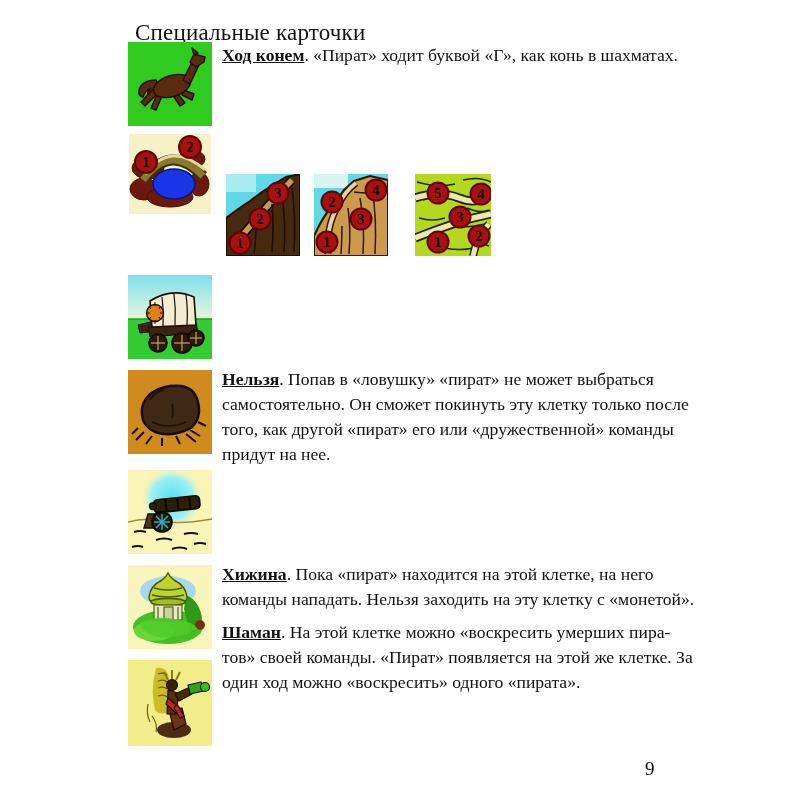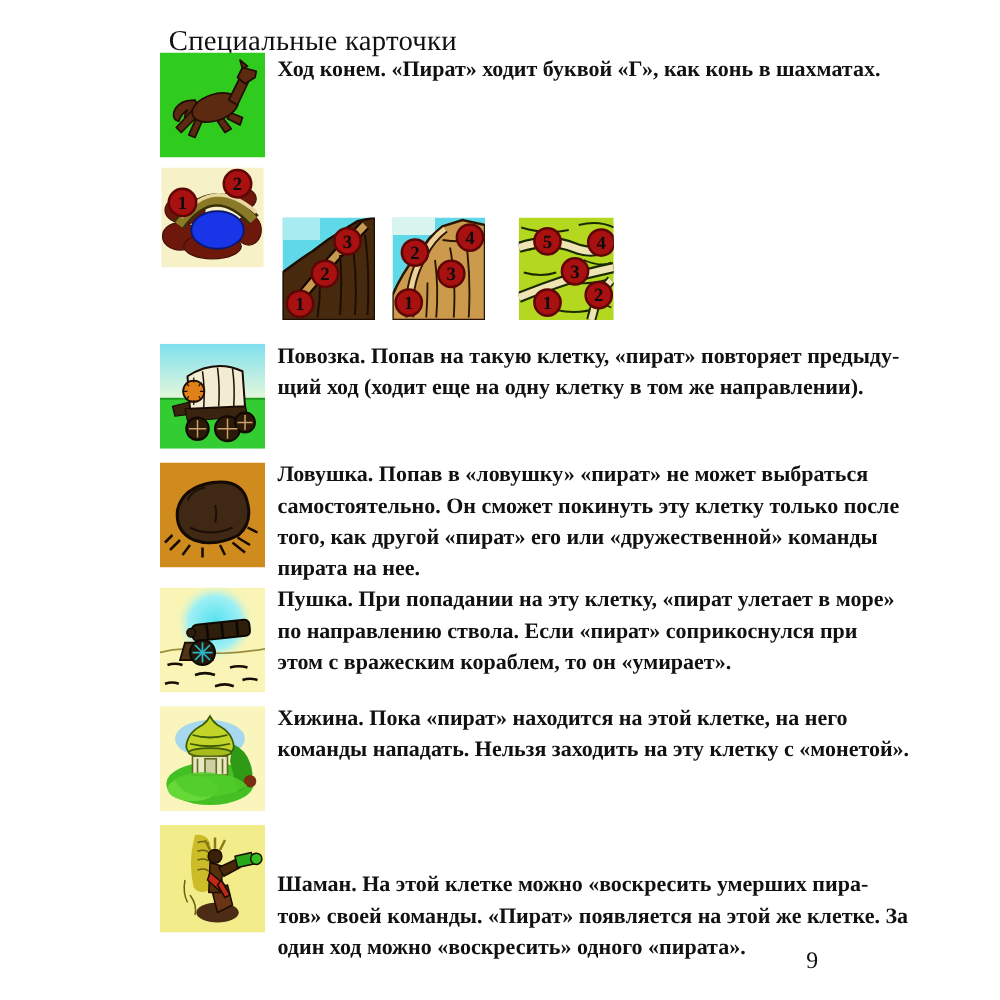--- a/index.html
+++ b/index.html
@@ -3,22 +3,22 @@
 <meta charset="utf-8">
 <style>
   html,body{margin:0;padding:0;}
   body{width:800px;height:800px;background:#ffffff;position:relative;
        font-family:"Liberation Serif",serif;color:#111;overflow:hidden;}
   .page{position:absolute;left:0;top:0;width:800px;height:800px;background:#fff;}
   .title{position:absolute;left:135px;top:5px;font-size:23px;font-weight:normal;letter-spacing:.2px;}
   .card{position:absolute;width:84px;height:84px;}
   .card svg{display:block;width:100%;height:100%;}
   .entry-text{position:absolute;left:222px;width:565px;font-size:17.6px;line-height:25px;}
-  .term{font-weight:bold;}
-  .rest{white-space:pre-line;font-weight:bold;}
+  .term{font-weight:bold;text-decoration:underline;}
+  .rest{white-space:pre-line;}
   .pagenum{position:absolute;left:645px;top:758px;font-size:19px;}
   .badge-num{font-family:"Liberation Serif",serif;font-weight:bold;font-size:15px;fill:#0d0d0d;}
 </style>
 </head>
 <body>
 
 <div class="page">
 
   <h1 class="title">Специальные карточки</h1>
 
@@ -191,24 +191,20 @@
       <g stroke="#caa06a" stroke-width="1.2">
         <line x1="30" y1="61" x2="30" y2="75"></line>
           <line x1="23" y1="68" x2="37" y2="68"></line>
         <line x1="54" y1="60" x2="54" y2="76"></line>
           <line x1="46" y1="68" x2="62" y2="68"></line>
         <line x1="68" y1="57" x2="68" y2="69"></line>
           <line x1="62" y1="63" x2="74" y2="63"></line>
       </g>
     </svg>
   </div>
-  <div class="entry-text" style="top:272px">
-    <span class="term">Повозка</span><span class="rest">. Попав на такую клетку, «пират» повторяет предыду-
-щий ход (ходит еще на одну клетку в том же направлении).</span>
-  </div>
 
   <div class="card" style="left:128px;top:370px">
     <svg viewBox="0 0 84 84">
       <rect width="84" height="84" fill="#cf8b1d"></rect>
       <g stroke="#140a02" stroke-width="2" fill="none">
         <line x1="10" y1="58" x2="4" y2="64"></line>
           <line x1="16" y1="62" x2="8" y2="70"></line>
         <line x1="24" y1="66" x2="18" y2="74"></line>
           <line x1="62" y1="60" x2="72" y2="66"></line>
         <line x1="58" y1="64" x2="68" y2="72"></line>
@@ -218,24 +214,24 @@
       </g>
       <path d="M14 38 Q18 20 42 16 Q66 13 70 32 Q74 48 63 58 Q44 68 27 62 Q12 55 14 38 Z" fill="#3f2814" stroke="#140a02" stroke-width="2.4"></path>
       <g stroke="#1c1006" stroke-width="1.6" fill="none">
         <path d="M24 52 Q40 60 58 52"></path>
           <path d="M22 30 Q26 22 36 20"></path>
           <path d="M44 34 q2 8 0 14"></path>
       </g>
     </svg>
   </div>
   <div class="entry-text" style="top:367px">
-    <span class="term">Ловушка</span><span class="rest">. Попав в «ловушку» «пират» не может выбраться
+    <span class="term">Нельзя</span><span class="rest">. Попав в «ловушку» «пират» не может выбраться
 самостоятельно. Он сможет покинуть эту клетку только после
 того, как другой «пират» его или «дружественной» команды
-пирата на нее.</span>
+придут на нее.</span>
   </div>
 
   <div class="card" style="left:128px;top:470px">
     <svg viewBox="0 0 84 84">
       <defs>
         <radialGradient id="glow" cx="0.5" cy="0.5" r="0.5">
           <stop offset="0" stop-color="#55e0f0"></stop>
             <stop offset="0.65" stop-color="#9df0f4"></stop>
           <stop offset="1" stop-color="#faf5b6" stop-opacity="0"></stop>
         </radialGradient>
@@ -263,25 +259,20 @@
       </g>
       <path d="M20 44 L36 44 L42 58 L16 58 Z" fill="#503414" stroke="#140a02" stroke-width="1.4"></path>
       <circle cx="34" cy="52" r="10" fill="#241808" stroke="#0e0802" stroke-width="1.6"></circle>
       <g stroke="#2ab8c8" stroke-width="1.4">
         <line x1="34" y1="44" x2="34" y2="60"></line>
           <line x1="26" y1="52" x2="42" y2="52"></line>
         <line x1="28" y1="46" x2="40" y2="58"></line>
           <line x1="40" y1="46" x2="28" y2="58"></line>
       </g>
     </svg>
-  </div>
-  <div class="entry-text" style="top:467px">
-    <span class="term">Пушка</span><span class="rest">. При попадании на эту клетку, «пират улетает в море»
-по направлению ствола. Если «пират» соприкоснулся при
-этом с вражеским кораблем, то он «умирает».</span>
   </div>
 
   <div class="card" style="left:128px;top:565px">
     <svg viewBox="0 0 84 84">
       <rect width="84" height="84" fill="#faf5bc"></rect>
       <ellipse cx="40" cy="26" rx="28" ry="15" fill="#a8d8ee"></ellipse>
       <ellipse cx="40" cy="62" rx="35" ry="17" fill="#44c024"></ellipse>
       <ellipse cx="26" cy="66" rx="20" ry="10" fill="#66d838"></ellipse>
       <path d="M58 30 Q72 36 74 54 Q72 66 62 68 L56 44 Z" fill="#2f9a16"></path>
       <circle cx="72" cy="60" r="5" fill="#7a3010"></circle>
@@ -326,21 +317,21 @@
         <path d="M47 34 L62 27 L64 34 L51 41 Z" fill="#4a2808"></path>
         <path d="M60 25 L73 22 L76 31 L62 34 Z" fill="#28a818"></path>
         <circle cx="77" cy="27" r="4.5" fill="#32c020"></circle>
         <circle cx="44" cy="25" r="5.5" fill="#3a2008"></circle>
         <path d="M40 20 L36 12 M44 19 L44 10 M48 20 L52 12" stroke="#8a7a10" stroke-width="2"></path>
         <path d="M40 38 L52 48 L48 53 L38 44 Z" fill="#c02818"></path>
         <path d="M49 44 L56 56 L52 58 L46 48 Z" fill="#c02818"></path>
       </g>
     </svg>
   </div>
-  <div class="entry-text" style="top:695px">
+  <div class="entry-text" style="top:620px">
     <span class="term">Шаман</span><span class="rest">. На этой клетке можно «воскресить  умерших пира-
 тов» своей команды. «Пират» появляется на этой же клетке. За
 один ход можно «воскресить» одного «пирата».</span>
   </div>
 
   <div class="pagenum">9</div>
 
 </div>
 
 </body></html>

